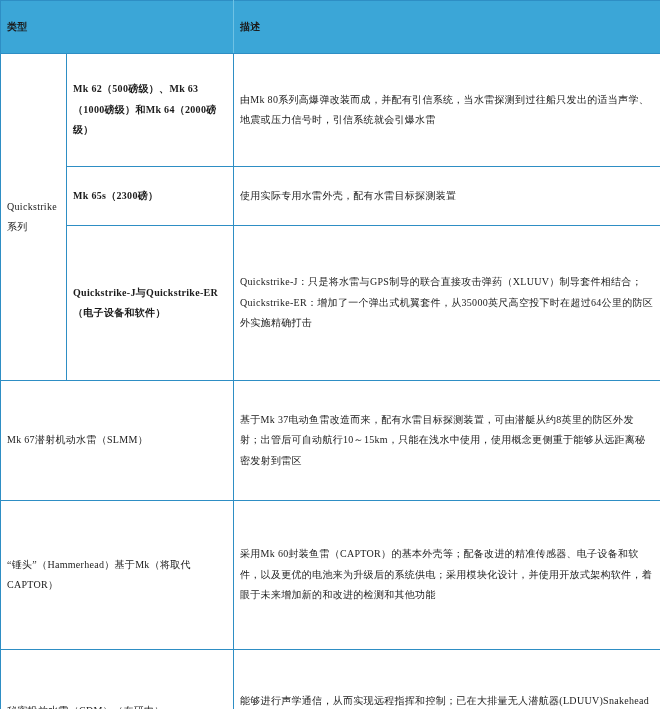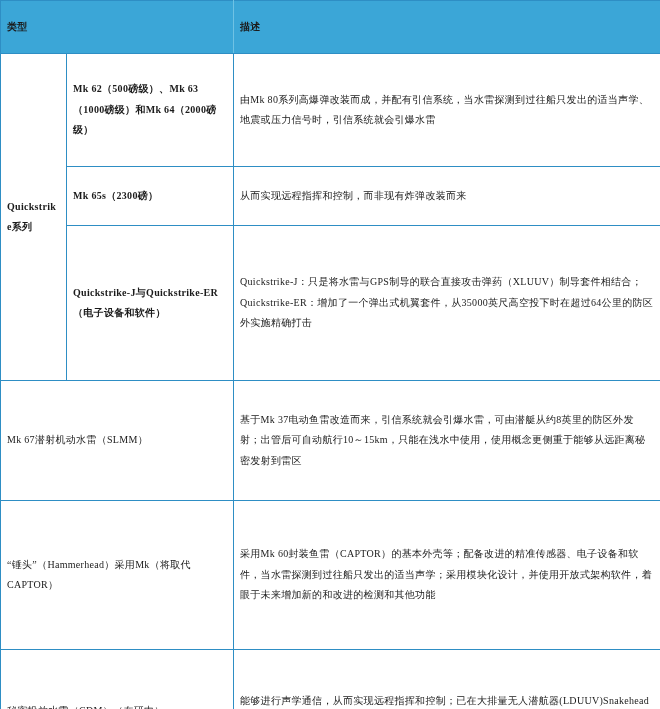--- a/index.html
+++ b/index.html
@@ -59,21 +59,21 @@
   
   col.c-group { width: 66px; }
   col.c-type  { width: 167px; }
   col.c-desc  { width: 427px; }
 
   
   td.group-cell {
     font-size: 11.5px;
     line-height: 2.6;
     letter-spacing: 0.5px;
-    font-weight: bold;
+    font-weight: normal;
     padding: 4px 2px;
   }
 
   td.type-cell {
     line-height: 2.3;
     font-weight: bold;
   }
 
   td.desc-cell {
     text-align: center;
@@ -112,36 +112,36 @@
     <tbody>
 
       <tr class="r-mk62">
         <td class="group-cell" rowspan="3">Quickstrike系列</td>
         <td class="type-cell">Mk 62（500磅级）、Mk 63（1000磅级）和Mk 64（2000磅级）</td>
         <td class="desc-cell">由Mk 80系列高爆弹改装而成，并配有引信系统，当水雷探测到过往船只发出的适当声学、地震或压力信号时，引信系统就会引爆水雷</td>
       </tr>
 
       <tr class="r-mk65">
         <td class="type-cell">Mk 65s（2300磅）</td>
-        <td class="desc-cell">从而实现远程指挥和控制，而非现有炸弹改装而来</td>
+        <td class="desc-cell">使用实际专用水雷外壳，配有水雷目标探测装置</td>
       </tr>
 
       <tr class="r-qsj">
         <td class="type-cell">Quickstrike-J与Quickstrike-ER（电子设备和软件）</td>
         <td class="desc-cell">Quickstrike-J：只是将水雷与GPS制导的联合直接攻击弹药（XLUUV）制导套件相结合；Quickstrike-ER：增加了一个弹出式机翼套件，从35000英尺高空投下时在超过64公里的防区外实施精确打击</td>
       </tr>
 
       <tr class="r-mk67">
         <td class="single-type" colspan="2">Mk 67潜射机动水雷（SLMM）</td>
-        <td class="desc-cell">基于Mk 37电动鱼雷改造而来，引信系统就会引爆水雷，可由潜艇从约8英里的防区外发射；出管后可自动航行10～15km，只能在浅水中使用，使用概念更侧重于能够从远距离秘密发射到雷区</td>
+        <td class="desc-cell">基于Mk 37电动鱼雷改造而来，配有水雷目标探测装置，可由潜艇从约8英里的防区外发射；出管后可自动航行10～15km，只能在浅水中使用，使用概念更侧重于能够从远距离秘密发射到雷区</td>
       </tr>
 
       <tr class="r-hh">
-        <td class="single-type" colspan="2">“锤头”（Hammerhead）采用Mk（将取代CAPTOR）</td>
-        <td class="desc-cell">采用Mk 60封装鱼雷（CAPTOR）的基本外壳等；配备改进的精准传感器、电子设备和软件，当水雷探测到过往船只发出的适当声学；采用模块化设计，并使用开放式架构软件，着眼于未来增加新的和改进的检测和其他功能</td>
+        <td class="single-type" colspan="2">“锤头”（Hammerhead）基于Mk（将取代CAPTOR）</td>
+        <td class="desc-cell">采用Mk 60封装鱼雷（CAPTOR）的基本外壳等；配备改进的精准传感器、电子设备和软件，以及更优的电池来为升级后的系统供电；采用模块化设计，并使用开放式架构软件，着眼于未来增加新的和改进的检测和其他功能</td>
       </tr>
 
       <tr class="r-cdm">
         <td class="single-type" colspan="2">秘密投放水雷（CDM）（在研中）</td>
         <td class="desc-cell">能够进行声学通信，从而实现远程指挥和控制；已在大排量无人潜航器(LDUUV)Snakehead上进行了测试，并且还具有由Orca超大型无人潜航器(XLUUV)部署的可能性</td>
       </tr>
 
     </tbody>
   </table>
 </div>

